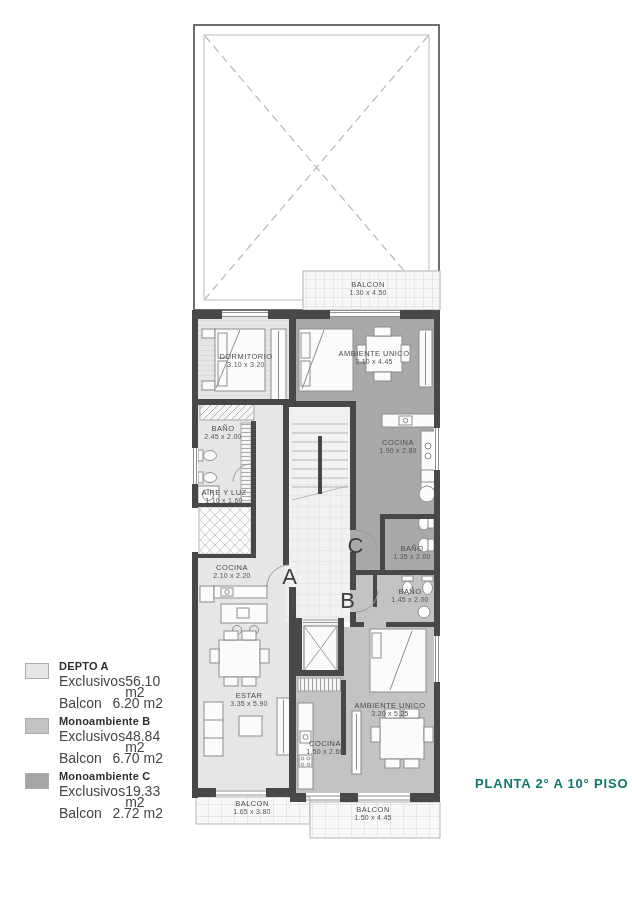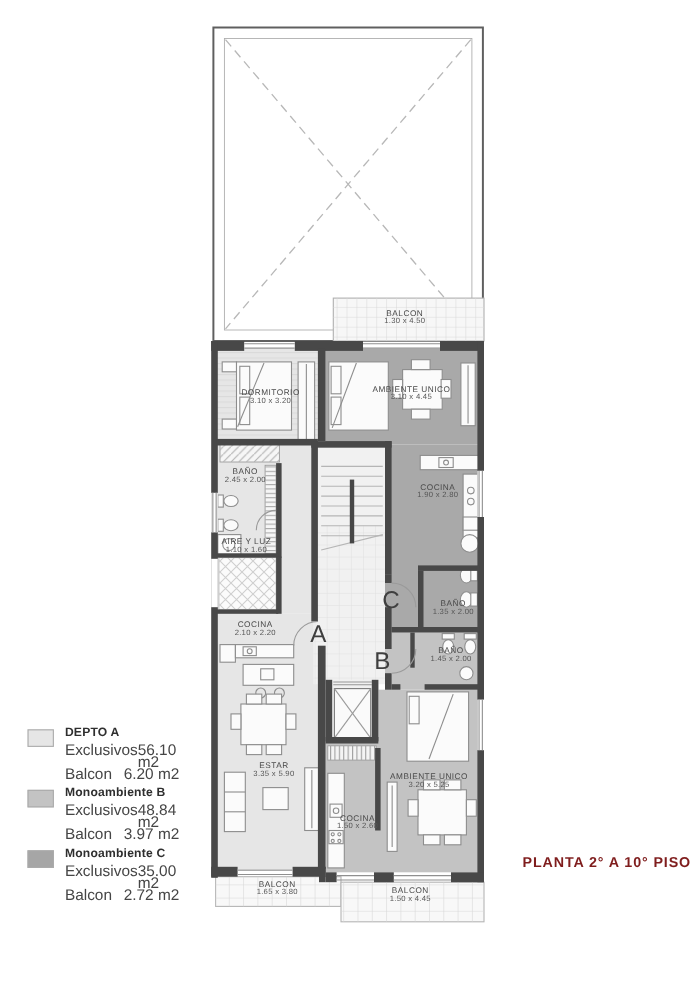--- a/index.html
+++ b/index.html
@@ -25,21 +25,21 @@
   .lg-item{position:absolute;left:0;display:flex;align-items:flex-start;}
   .lg-sw{width:22px;height:14px;border:1px solid #ababab;margin-top:3px;flex:none;background:#ddd;}
   .lg-txt{margin-left:10px;}
   .lg-name{font-size:11px;font-weight:bold;color:#2f2f2f;letter-spacing:.2px;}
   .lg-rows{margin-top:4px;}
   .lg-row{display:flex;width:104px;font-size:14px;line-height:11px;color:#454545;}
   .lg-row .val{margin-left:auto;}
   
   .title{
     position:absolute;left:475px;top:776px;z-index:5;
-    font-size:13px;font-weight:bold;letter-spacing:.8px;color:#7f1d1d;white-space:nowrap;
+    font-size:13px;font-weight:bold;letter-spacing:.8px;color:#0f766e;white-space:nowrap;
   }
 </style>
 </head>
 <body>
 
 <div class="canvas">
 
   <svg class="plan-svg" width="632" height="900" viewBox="0 0 632 900">
     <defs>
       <pattern id="g9" width="9" height="9" patternUnits="userSpaceOnUse">
@@ -378,33 +378,33 @@
       <span class="lg-sw" style="background: rgb(195, 195, 195);"></span>
       <div class="lg-txt">
         <div class="lg-name">Monoambiente B</div>
         <div class="lg-rows">
           <div class="lg-row">
               <span>Exclusivos</span>
               <span class="val">48.84 m2</span>
             </div>
           <div class="lg-row">
               <span>Balcon</span>
-              <span class="val">3.97 m2</span>
+              <span class="val">6.70 m2</span>
             </div>
         </div>
       </div>
     </div>
     <div class="lg-item" style="top:110px">
       <span class="lg-sw" style="background: rgb(166, 166, 166);"></span>
       <div class="lg-txt">
         <div class="lg-name">Monoambiente C</div>
         <div class="lg-rows">
           <div class="lg-row">
               <span>Exclusivos</span>
-              <span class="val">35.00 m2</span>
+              <span class="val">19.33 m2</span>
             </div>
           <div class="lg-row">
               <span>Balcon</span>
               <span class="val">2.72 m2</span>
             </div>
         </div>
       </div>
     </div>
   </div>
 

